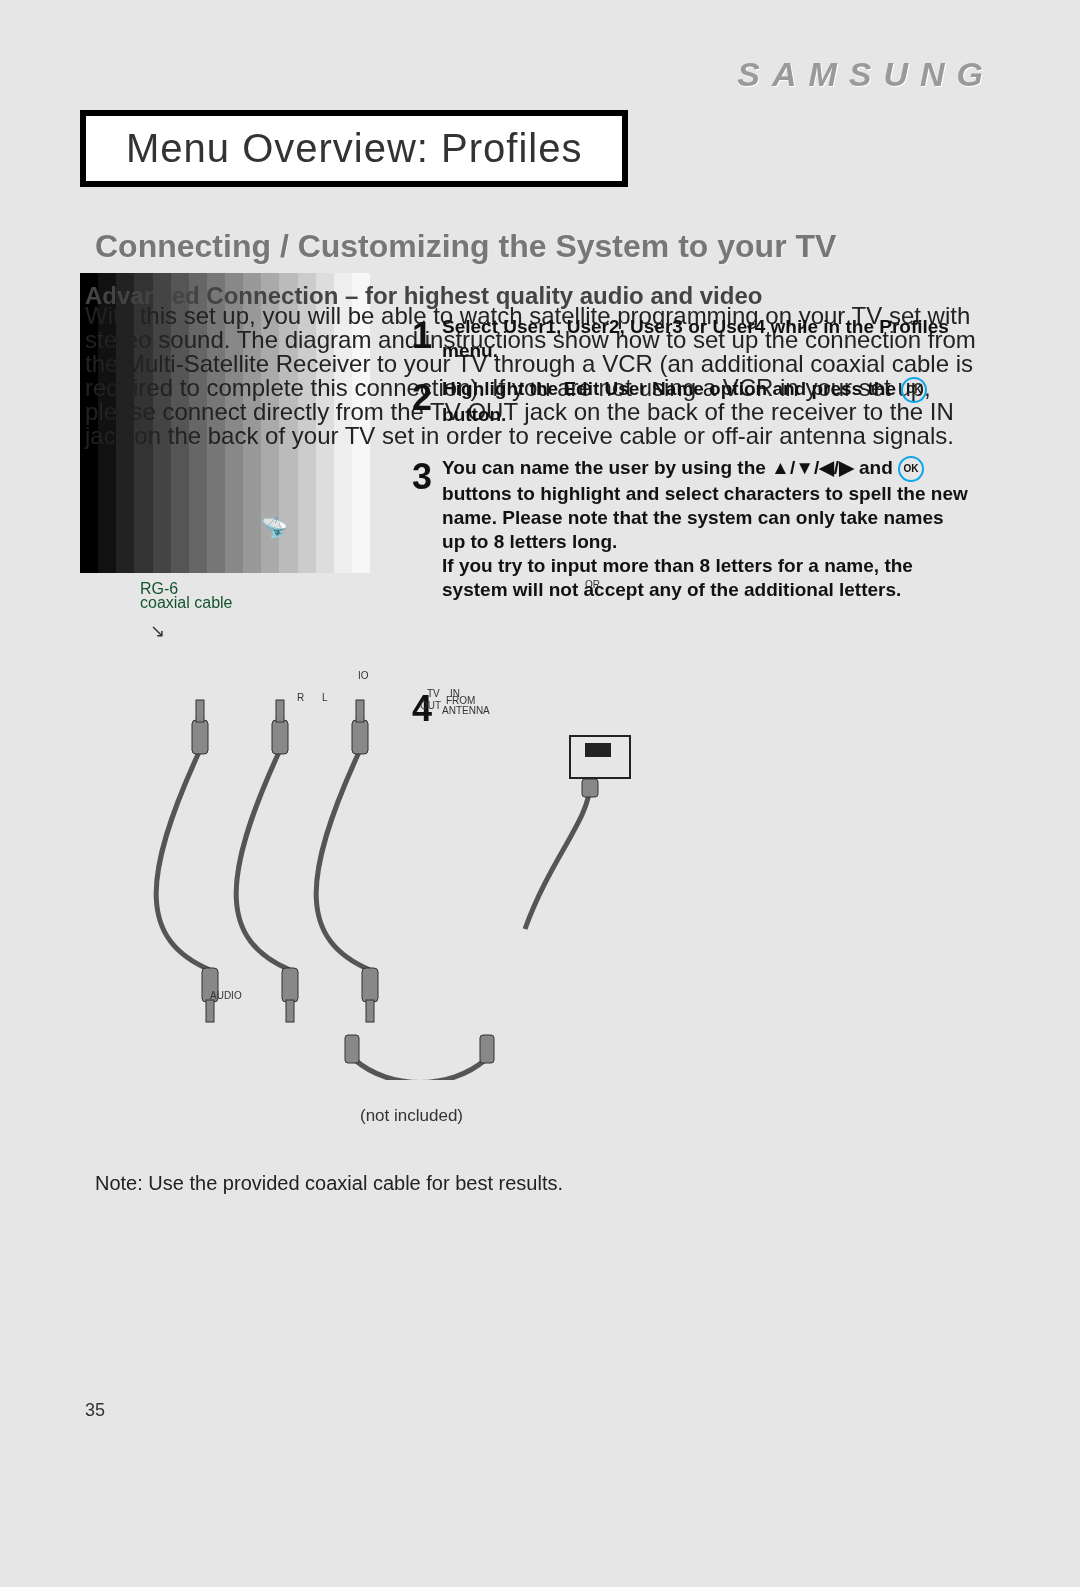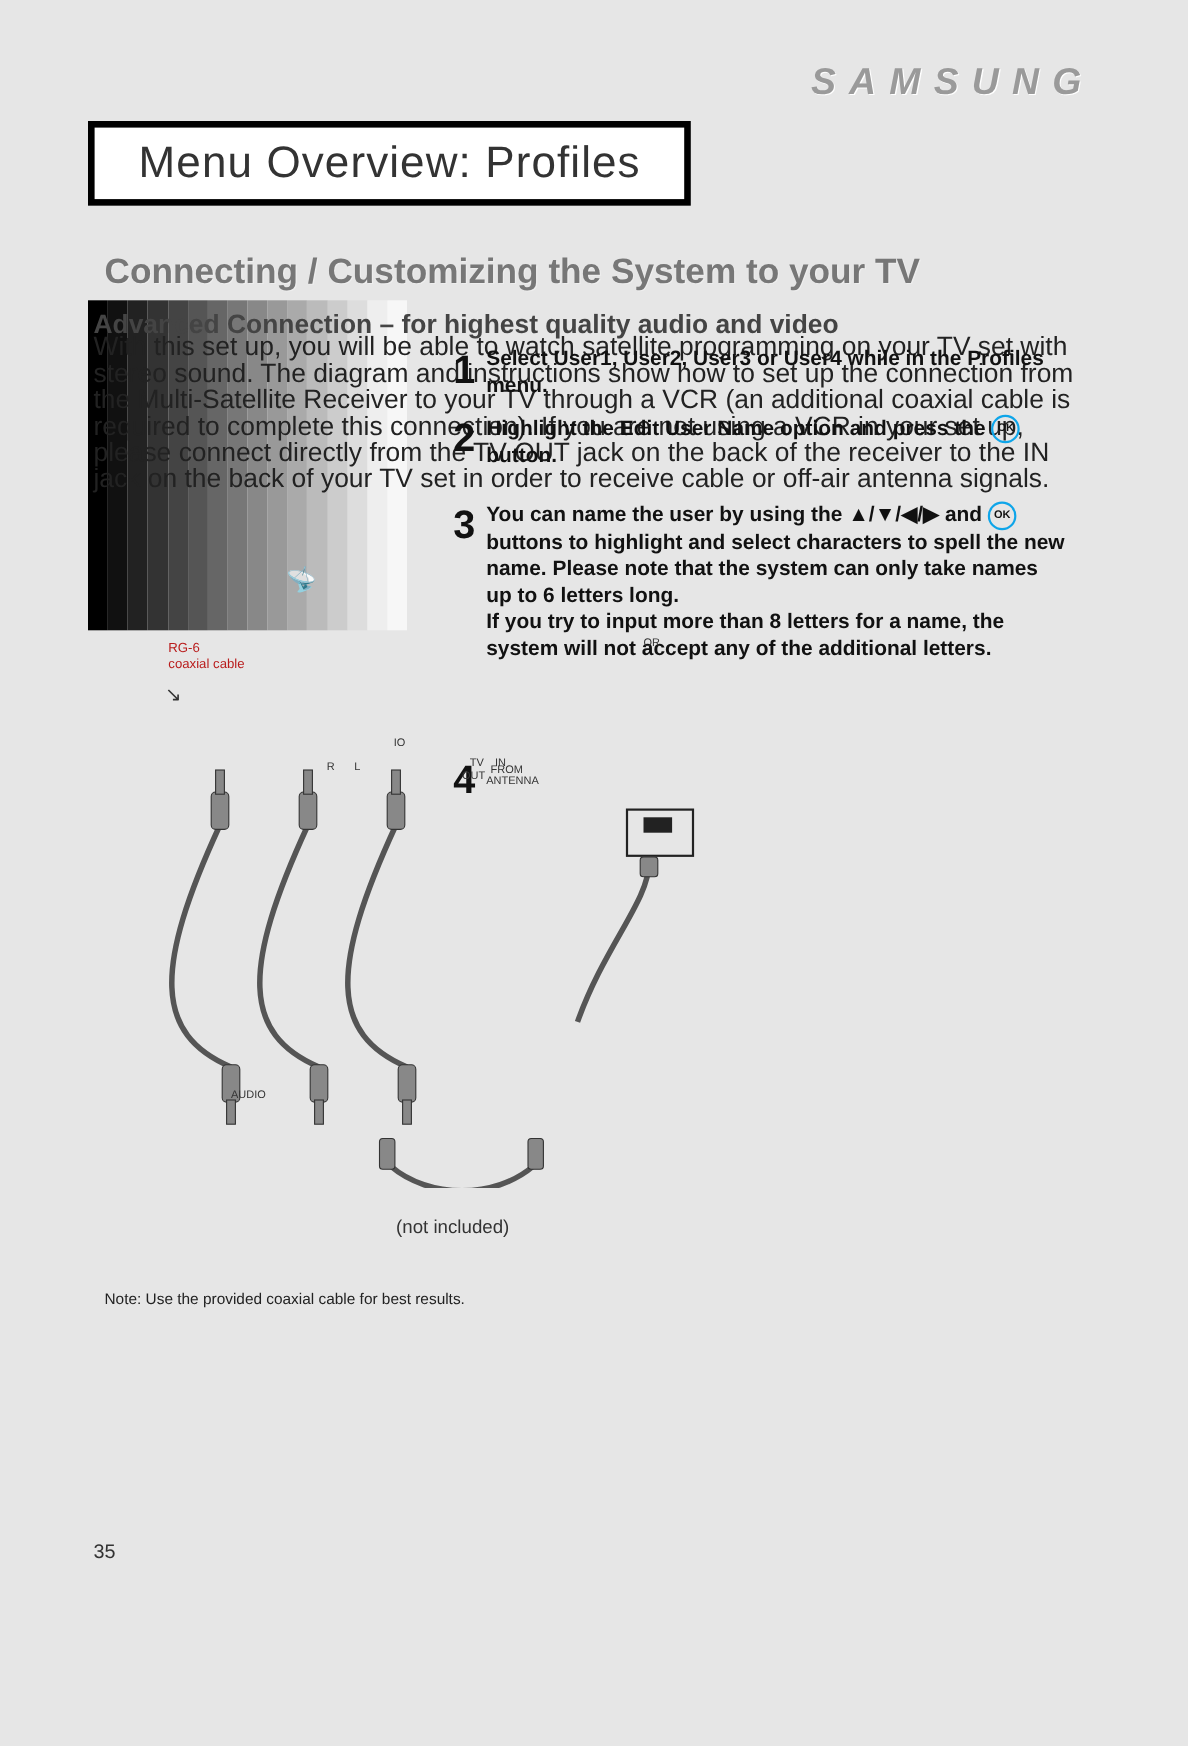--- a/index.html
+++ b/index.html
@@ -19,24 +19,24 @@
   .para-bg{position:absolute;left:85px;top:304px;width:896px;font-size:24px;color:#222;line-height:24px;}
   
   .step{position:absolute;color:#111;}
   .step .num{display:table-cell;font-size:36px;font-weight:bold;padding-right:10px;vertical-align:top;}
   .step .txt{display:table-cell;font-size:19px;font-weight:bold;line-height:24px;vertical-align:top;}
   .step1{top:315px;left:412px;width:560px;}
   .step2{top:377px;left:412px;width:560px;}
   .step3{top:456px;left:412px;width:560px;}
   .step4{top:688px;left:412px;width:560px;}
   
-  .small{font-size:12px;color:#b91c1c;margin-left:13px;}
+  .small{font-size:16px;color:#14532d;}
   .rg6{position:absolute;top:582px;left:140px;line-height:14px;}
   .notincl{position:absolute;top:1106px;left:360px;font-size:17px;color:#333;}
-  .note{position:absolute;top:1172px;left:95px;font-size:14px;color:#222;}
+  .note{position:absolute;top:1172px;left:95px;font-size:20px;color:#222;}
   .pgnum{position:absolute;bottom:50px;left:85px;font-size:18px;color:#333;}
   
   .io-lbl{position:absolute;font-size:10px;color:#333;}
   .io{top:670px;left:310px;padding-left:48px;}
   .r1{top:692px;left:297px;}
   .l1{top:692px;left:322px;}
   .audio{top:990px;left:210px;}
   .tv{top:688px;left:427px;}
   .out{top:700px;left:420px;}
   .in{top:688px;left:450px;}
@@ -99,21 +99,21 @@
       <span class="ok-ico">OK</span>
       <span> button.</span>
     </span>
   </div>
 
   <div class="step step3">
     <span class="num">3</span>
     <span class="txt">
       <span>You can name the user by using the ▲/▼/◀/▶ and </span>
       <span class="ok-ico">OK</span>
-      <span> buttons to highlight and select characters to spell the new name. Please note that the system can only take names up to 6 letters long.</span><br>
+      <span> buttons to highlight and select characters to spell the new name. Please note that the system can only take names up to 8 letters long.</span><br>
       <span>If you try to input more than 8 letters for a name, the system will not accept any of the additional letters.</span>
     </span>
   </div>
 
   <div class="step step4">
     <span class="num">4</span>
   </div>
 
   <span class="io-lbl io">IO</span>
   <span class="io-lbl r1">R</span>

